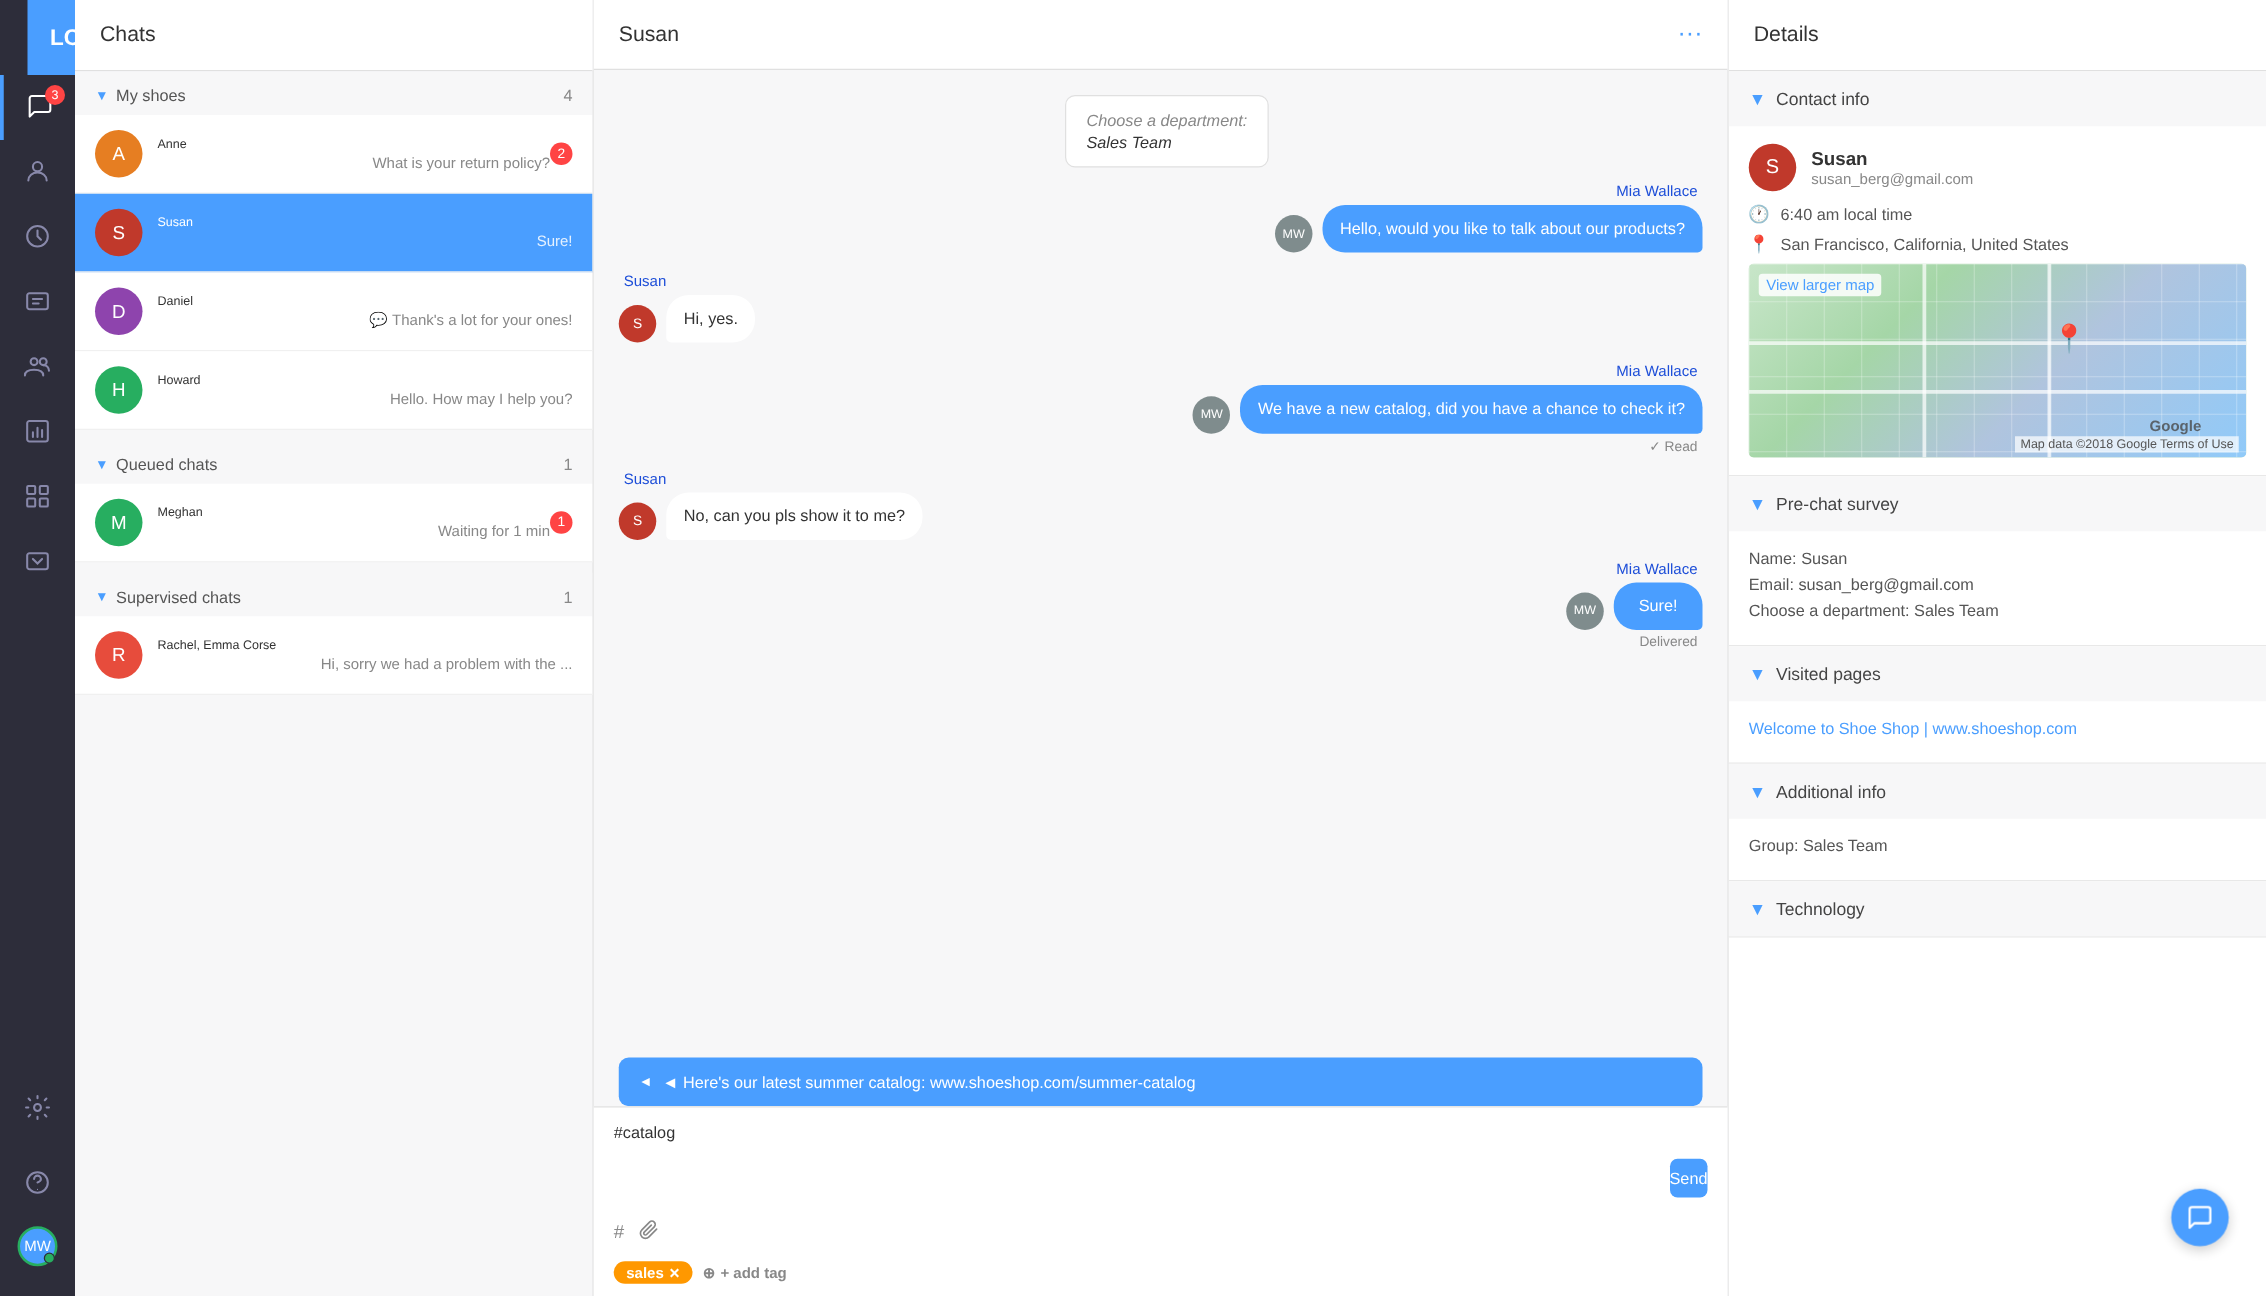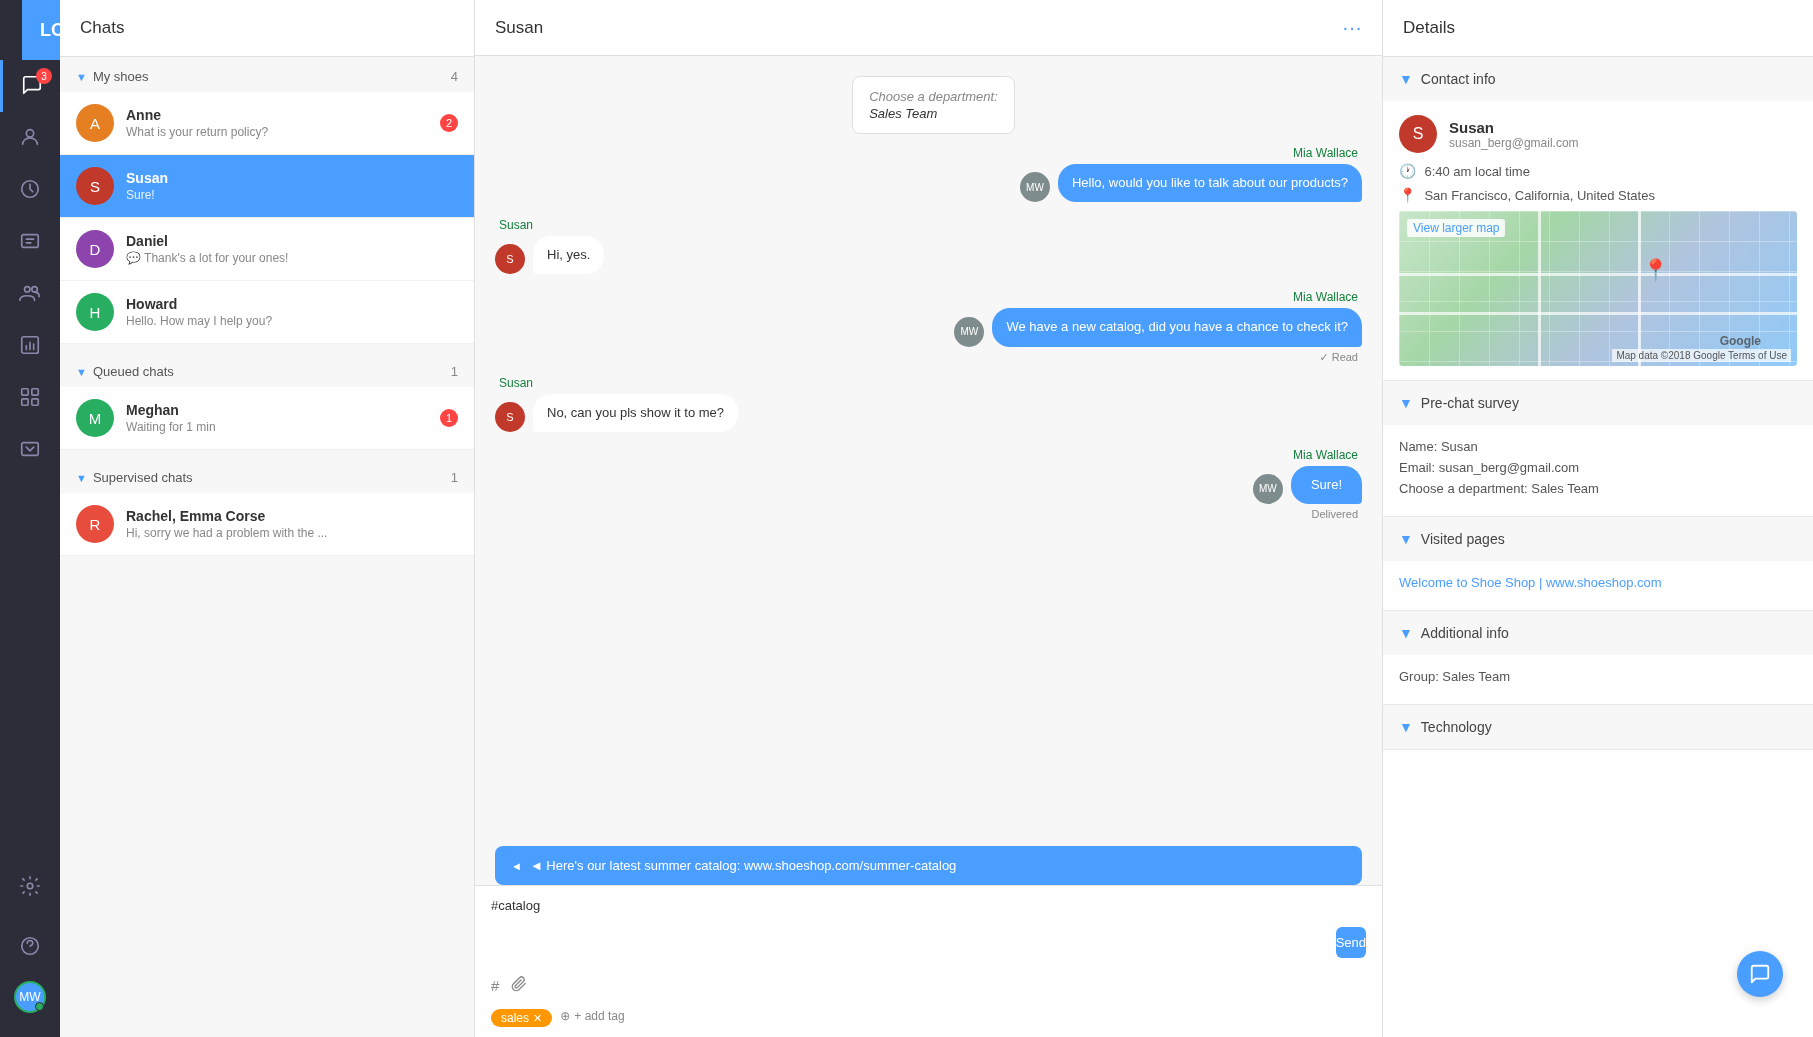--- a/index.html
+++ b/index.html
@@ -136,22 +136,22 @@
       display: flex;
       align-items: center;
       justify-content: center;
       color: white;
       font-size: 15px;
       font-weight: 500;
       flex-shrink: 0;
       margin-right: 12px;
     }
     .chat-info { flex: 1; min-width: 0; }
-    .chat-name { font-size: 14px; font-weight: 700; color: #333; margin-bottom: 2px; }
-    .chat-preview { font-size: 12px; color: #888; white-space: nowrap; overflow: hidden; text-overflow: ellipsis; }
+    .chat-name { font-size: 10px; font-weight: 400; color: #333; margin-bottom: 2px; }
+    .chat-preview { font-size: 12px; color: #888; white-space: nowrap; overflow: hidden; text-overflow: ellipsis; text-align: right; }
     .chat-badge {
       background: #ff4444;
       color: white;
       border-radius: 50%;
       width: 18px;
       height: 18px;
       font-size: 11px;
       display: flex;
       align-items: center;
       justify-content: center;
@@ -194,21 +194,21 @@
       padding: 12px 16px;
       margin-left: 10px;
       font-size: 13px;
       color: #888;
       max-width: 220px;
       font-style: italic;
     }
     .dept-card .dept-name { color: #333; font-weight: 500; margin-top: 2px; }
 
     .msg-group { display: flex; flex-direction: column; }
-    .msg-sender-label { font-size: 12px; color: #15803d; margin-bottom: 4px; padding-left: 4px; }
+    .msg-sender-label { font-size: 12px; color: #1d4ed8; margin-bottom: 4px; padding-left: 4px; }
     .msg-sender-label.right { text-align: right; padding-right: 4px; }
 
     .msg-row { display: flex; align-items: flex-end; gap: 8px; margin-bottom: 4px; }
     .msg-row.right { flex-direction: row-reverse; }
 
     .msg-bubble {
       padding: 10px 14px;
       border-radius: 18px;
       font-size: 13px;
       line-height: 1.4;
@@ -288,22 +288,23 @@
     .input-toolbar {
       padding: 6px 16px 8px;
       display: flex;
       align-items: center;
       gap: 12px;
       color: #888;
     }
     .tag-area {
       padding: 6px 16px 10px;
       display: flex;
-      align-items: flex-start;
+      align-items: center;
       gap: 8px;
+      font-weight: bold;
     }
     .tag {
       background: #ff9800;
       color: white;
       border-radius: 12px;
       padding: 2px 10px;
       font-size: 12px;
       display: flex;
       align-items: center;
       gap: 4px;

